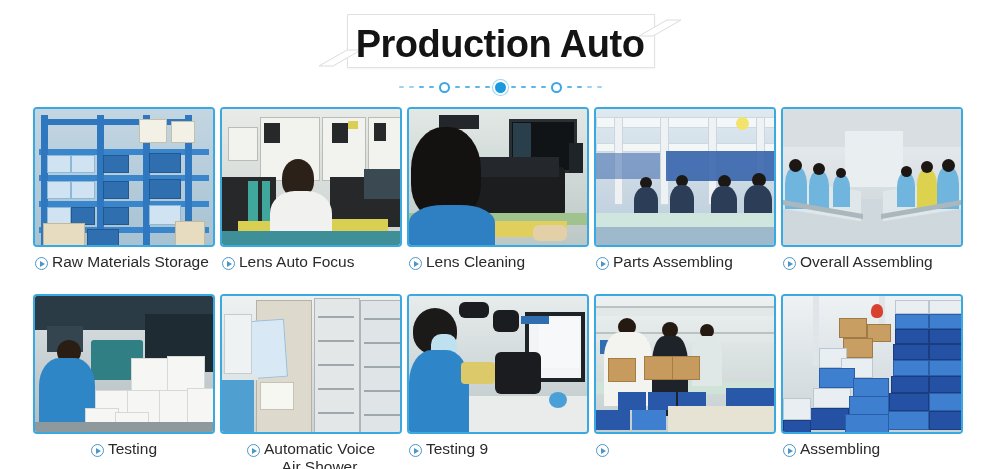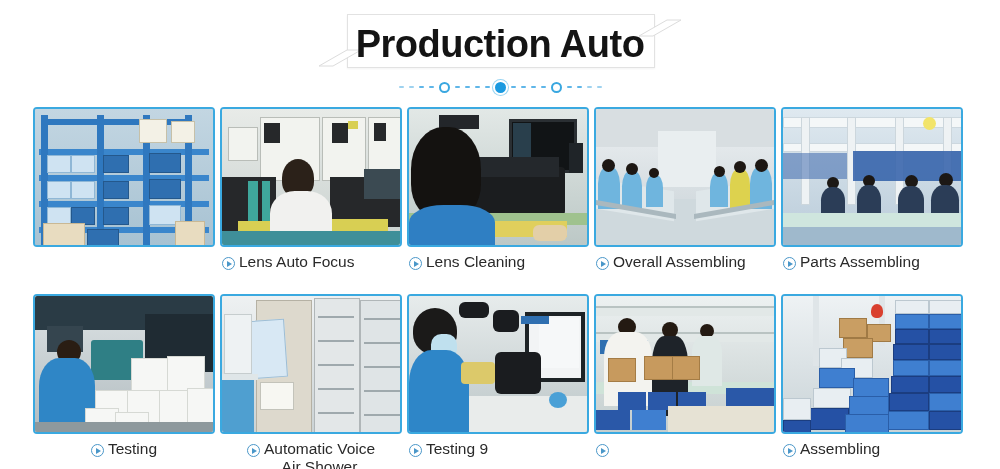--- a/index.html
+++ b/index.html
@@ -243,20 +243,24 @@
         <div class="bin d" style="left:114px;top:70px;width:30px;height:18px"></div>
         <div class="bin" style="left:12px;top:98px;width:22px;height:16px"></div>
         <div class="bin d" style="left:36px;top:98px;width:22px;height:16px"></div>
         <div class="bin d" style="left:68px;top:98px;width:24px;height:16px"></div>
         <div class="bin" style="left:114px;top:96px;width:30px;height:18px"></div>
         <div class="box" style="left:8px;top:114px;width:40px;height:24px"></div>
         <div class="box" style="left:140px;top:112px;width:28px;height:26px"></div>
         <div class="bin d" style="left:52px;top:120px;width:30px;height:18px"></div>
       </div>
     </div>
+    <div class="caption">
+      <span class="bullet"></span>
+      <span class="label">Raw Materials Storage</span>
+    </div>
   </div>
 
   <div class="step left-align">
     <div class="photo">
       <div class="inner p2">
         <div class="sky" style="background:linear-gradient(#e8ebe8,#c9d1cf)"></div>
         <div class="panel" style="left:38px;top:8px;width:58px;height:62px"></div>
         <div class="panel" style="left:100px;top:8px;width:42px;height:62px"></div>
         <div class="panel" style="left:146px;top:8px;width:34px;height:62px"></div>
         <div class="panel" style="left:6px;top:18px;width:28px;height:32px"></div>
@@ -295,20 +299,51 @@
         <div class="bench" style="left:0;top:104px;width:182px;height:12px"></div>
         <div class="ydesk" style="left:86px;top:112px;width:72px;height:16px"></div>
         <div class="hair" style="left:2px;top:18px;width:70px;height:92px"></div>
         <div class="shirt" style="left:0px;top:96px;width:86px;height:44px"></div>
         <div style="position:absolute;left:124px;top:116px;width:34px;height:16px;background:#e3cfa8;border-radius:6px"></div>
       </div>
     </div>
     <div class="caption">
       <span class="bullet"></span>
       <span class="label">Lens Cleaning</span>
+    </div>
+  </div>
+
+  <div class="step left-align">
+    <div class="photo">
+      <div class="inner p4">
+        <div class="sky" style="background:linear-gradient(#dfe9f0,#b9cbd9)"></div>
+        <div class="beam" style="left:0;top:8px;width:182px;height:9px"></div>
+        <div class="beam" style="left:0;top:34px;width:182px;height:7px"></div>
+        <div class="col" style="left:18px;top:8px;width:7px;height:86px"></div>
+        <div class="col" style="left:64px;top:8px;width:7px;height:86px"></div>
+        <div class="col" style="left:112px;top:8px;width:7px;height:86px"></div>
+        <div class="col" style="left:160px;top:8px;width:7px;height:86px"></div>
+        <div class="blue" style="left:70px;top:42px;width:110px;height:30px;opacity:.85"></div>
+        <div class="blue" style="left:0;top:44px;width:64px;height:26px;opacity:.5"></div>
+        <div class="lamp" style="left:140px;top:8px;width:13px;height:13px"></div>
+        <div class="head" style="left:44px;top:68px;width:12px;height:12px"></div>
+        <div class="worker" style="left:38px;top:78px;width:24px;height:30px"></div>
+        <div class="head" style="left:80px;top:66px;width:12px;height:12px"></div>
+        <div class="worker" style="left:74px;top:76px;width:24px;height:32px"></div>
+        <div class="head" style="left:122px;top:66px;width:13px;height:13px"></div>
+        <div class="worker" style="left:115px;top:77px;width:26px;height:32px"></div>
+        <div class="head" style="left:156px;top:64px;width:14px;height:14px"></div>
+        <div class="worker" style="left:148px;top:76px;width:28px;height:34px"></div>
+        <div class="bench" style="left:0;top:104px;width:182px;height:16px"></div>
+        <div style="position:absolute;left:0;top:118px;width:182px;height:22px;background:#9fb9cc"></div>
+      </div>
+    </div>
+    <div class="caption">
+      <span class="bullet"></span>
+      <span class="label">Parts Assembling</span>
     </div>
   </div>
 
   <div class="step left-align">
     <div class="photo">
       <div class="inner p5">
         <div class="sky" style="background:linear-gradient(#eef1f3,#c7d1d6)"></div>
         <div class="ceil" style="left:0;top:0;width:182px;height:38px;background:#d8dee1"></div>
         <div style="position:absolute;left:62px;top:22px;width:58px;height:56px;background:#e9eef0"></div>
         <div class="floor" style="left:0;bottom:0;width:182px;height:46px"></div>
@@ -326,51 +361,20 @@
         <div class="h" style="right:28px;top:52px;width:12px;height:12px"></div>
         <div class="w" style="right:46px;top:64px;width:18px;height:34px"></div>
         <div class="h" style="right:49px;top:57px;width:11px;height:11px"></div>
         <div style="position:absolute;left:0;top:98px;width:80px;height:5px;background:#aab8be;transform:skewY(10deg)"></div>
         <div style="position:absolute;right:0;top:98px;width:80px;height:5px;background:#aab8be;transform:skewY(-10deg)"></div>
       </div>
     </div>
     <div class="caption">
       <span class="bullet"></span>
       <span class="label">Overall Assembling</span>
-    </div>
-  </div>
-
-  <div class="step left-align">
-    <div class="photo">
-      <div class="inner p4">
-        <div class="sky" style="background:linear-gradient(#dfe9f0,#b9cbd9)"></div>
-        <div class="beam" style="left:0;top:8px;width:182px;height:9px"></div>
-        <div class="beam" style="left:0;top:34px;width:182px;height:7px"></div>
-        <div class="col" style="left:18px;top:8px;width:7px;height:86px"></div>
-        <div class="col" style="left:64px;top:8px;width:7px;height:86px"></div>
-        <div class="col" style="left:112px;top:8px;width:7px;height:86px"></div>
-        <div class="col" style="left:160px;top:8px;width:7px;height:86px"></div>
-        <div class="blue" style="left:70px;top:42px;width:110px;height:30px;opacity:.85"></div>
-        <div class="blue" style="left:0;top:44px;width:64px;height:26px;opacity:.5"></div>
-        <div class="lamp" style="left:140px;top:8px;width:13px;height:13px"></div>
-        <div class="head" style="left:44px;top:68px;width:12px;height:12px"></div>
-        <div class="worker" style="left:38px;top:78px;width:24px;height:30px"></div>
-        <div class="head" style="left:80px;top:66px;width:12px;height:12px"></div>
-        <div class="worker" style="left:74px;top:76px;width:24px;height:32px"></div>
-        <div class="head" style="left:122px;top:66px;width:13px;height:13px"></div>
-        <div class="worker" style="left:115px;top:77px;width:26px;height:32px"></div>
-        <div class="head" style="left:156px;top:64px;width:14px;height:14px"></div>
-        <div class="worker" style="left:148px;top:76px;width:28px;height:34px"></div>
-        <div class="bench" style="left:0;top:104px;width:182px;height:16px"></div>
-        <div style="position:absolute;left:0;top:118px;width:182px;height:22px;background:#9fb9cc"></div>
-      </div>
-    </div>
-    <div class="caption">
-      <span class="bullet"></span>
-      <span class="label">Parts Assembling</span>
     </div>
   </div>
 
   <div class="step">
     <div class="photo">
       <div class="inner p6">
         <div class="sky" style="background:linear-gradient(#dde3e5,#b2bcc0)"></div>
         <div class="mach" style="left:0;top:0;width:182px;height:34px"></div>
         <div class="mach" style="left:110px;top:18px;width:72px;height:58px;background:#1f2b33"></div>
         <div class="panelg" style="left:56px;top:44px;width:52px;height:40px;border-radius:3px"></div>

